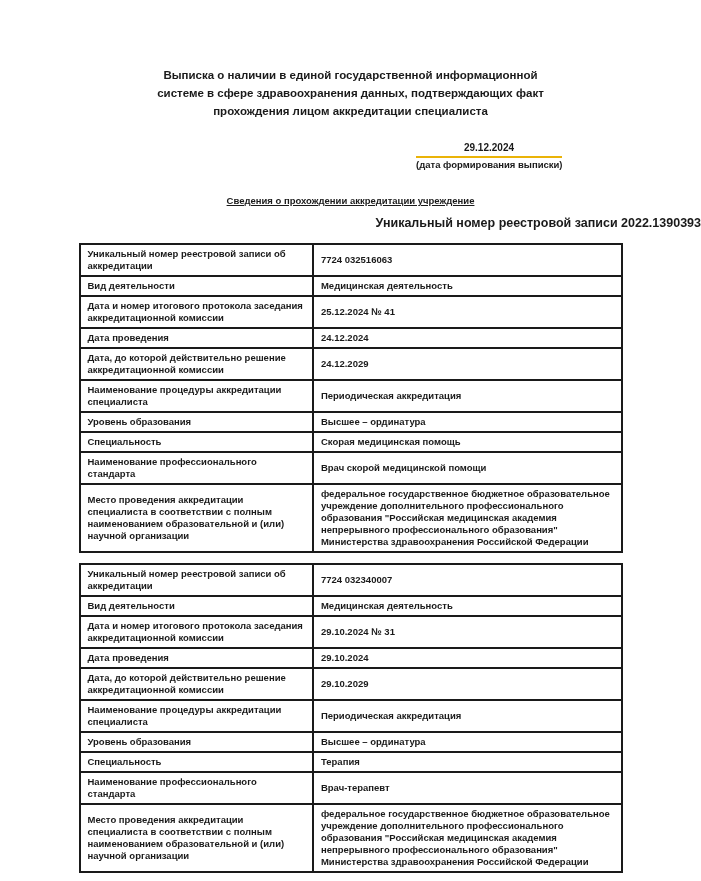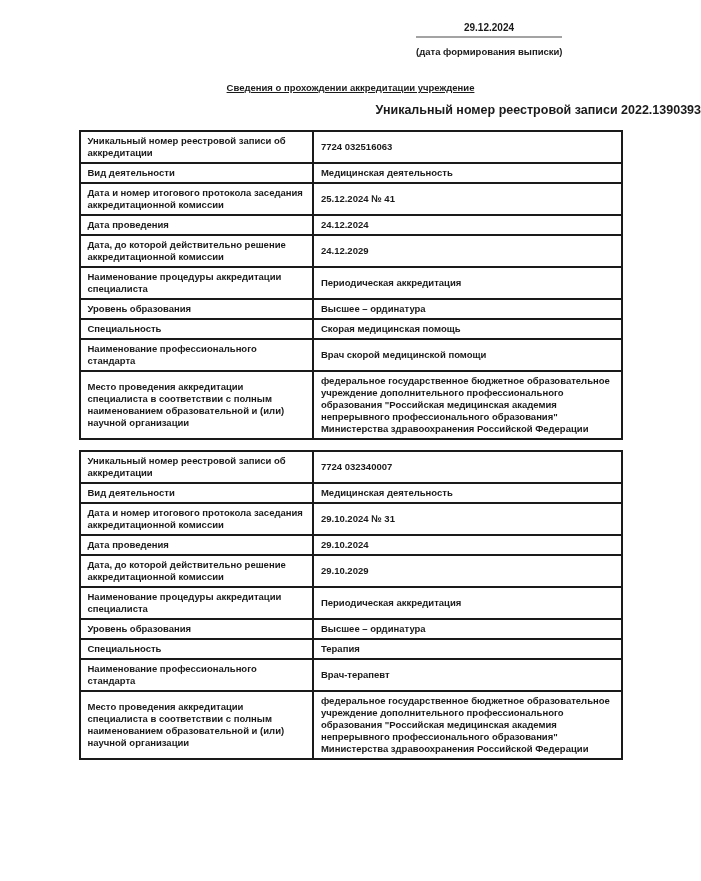--- a/index.html
+++ b/index.html
@@ -23,26 +23,26 @@
 
   .date-block {
     width: 146px;
     margin: 22px 139px 0 auto;
     text-align: center;
   }
   .date-value {
     font-size: 10px;
     line-height: 12px;
     padding-bottom: 2px;
-    border-bottom: 2px solid #a3a3a3;
+    border-bottom: 2px solid #eab308;
   }
   .date-caption {
     font-size: 9.5px;
     line-height: 12px;
-    margin-top: 8px;
+    margin-top: 1px;
     white-space: nowrap;
   }
 
   .summary {
     margin: 18px auto 0;
     width: 556px;
     text-align: center;
     font-size: 9.5px;
     line-height: 13px;
   }
@@ -78,20 +78,25 @@
     vertical-align: middle;
   }
   .acc-table td.label { width: 230px; }
   .acc-table td.value { width: 304px; }
 </style>
 </head>
 <body>
 
 <div class="page">
 
+  <div class="doc-title">
+    <div>Выписка о наличии в единой государственной информационной</div>
+    <div>системе в сфере здравоохранения данных, подтверждающих факт</div>
+    <div>прохождения лицом аккредитации специалиста</div>
+  </div>
 
   <div class="date-block">
     <div class="date-value">29.12.2024</div>
     <div class="date-caption">(дата формирования выписки)</div>
   </div>
 
 
   <div class="section-heading">Сведения о прохождении аккредитации учреждение</div>
 
   <div class="registry-heading">Уникальный номер реестровой записи 2022.1390393</div>

